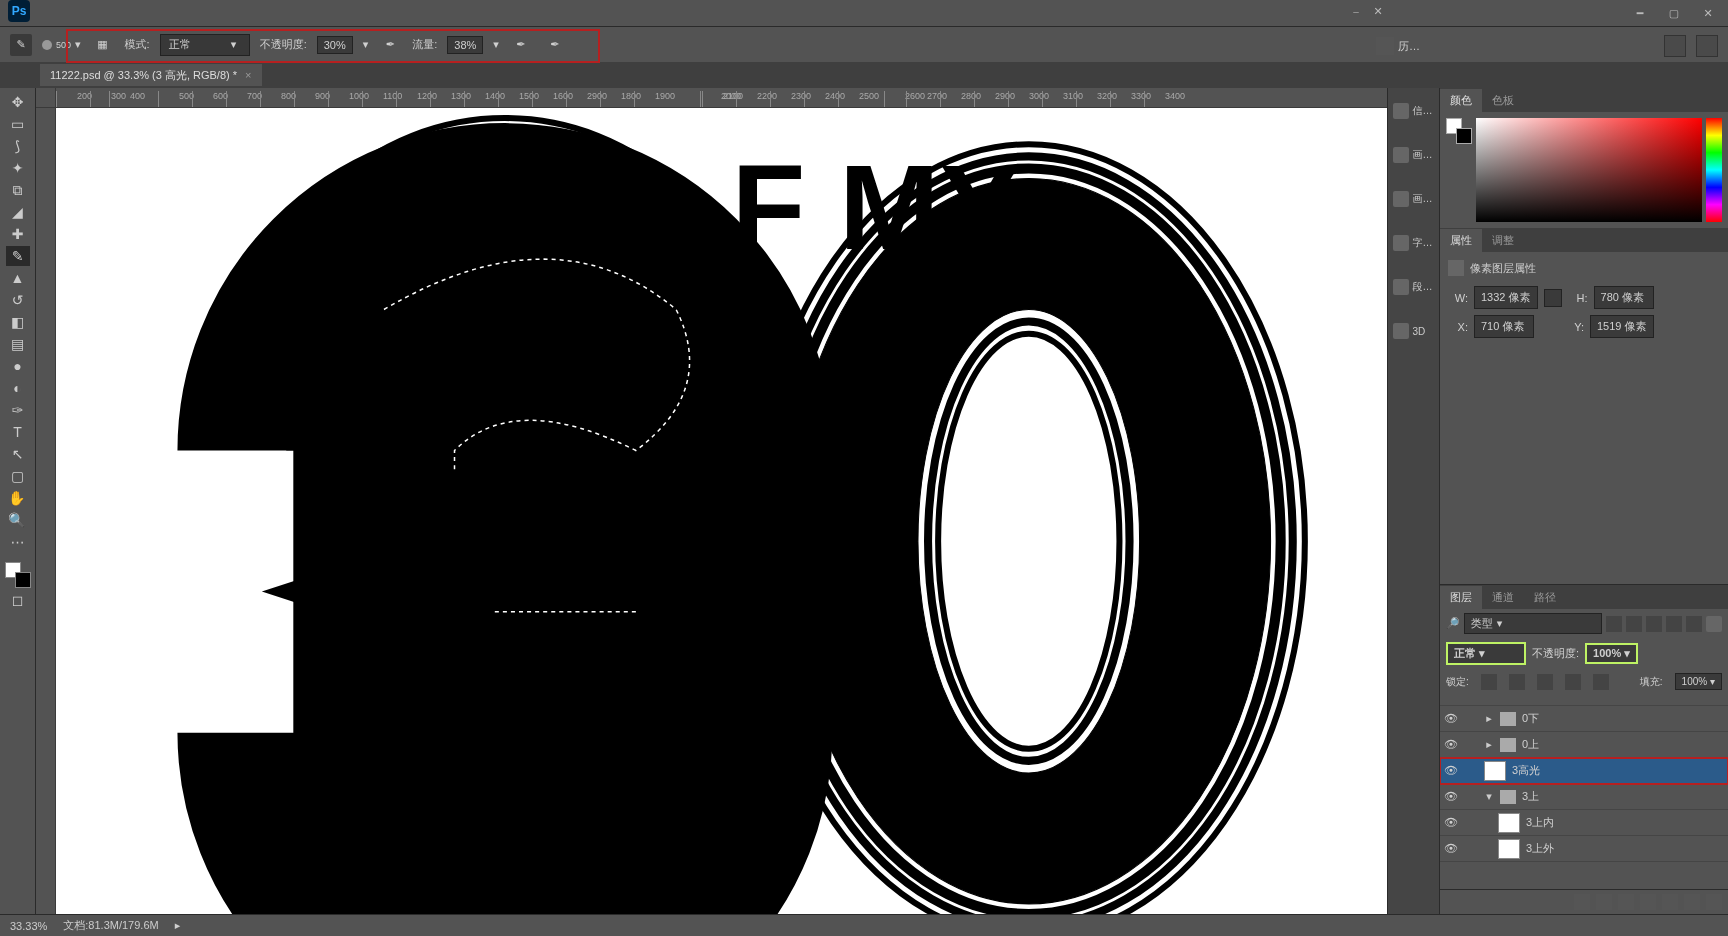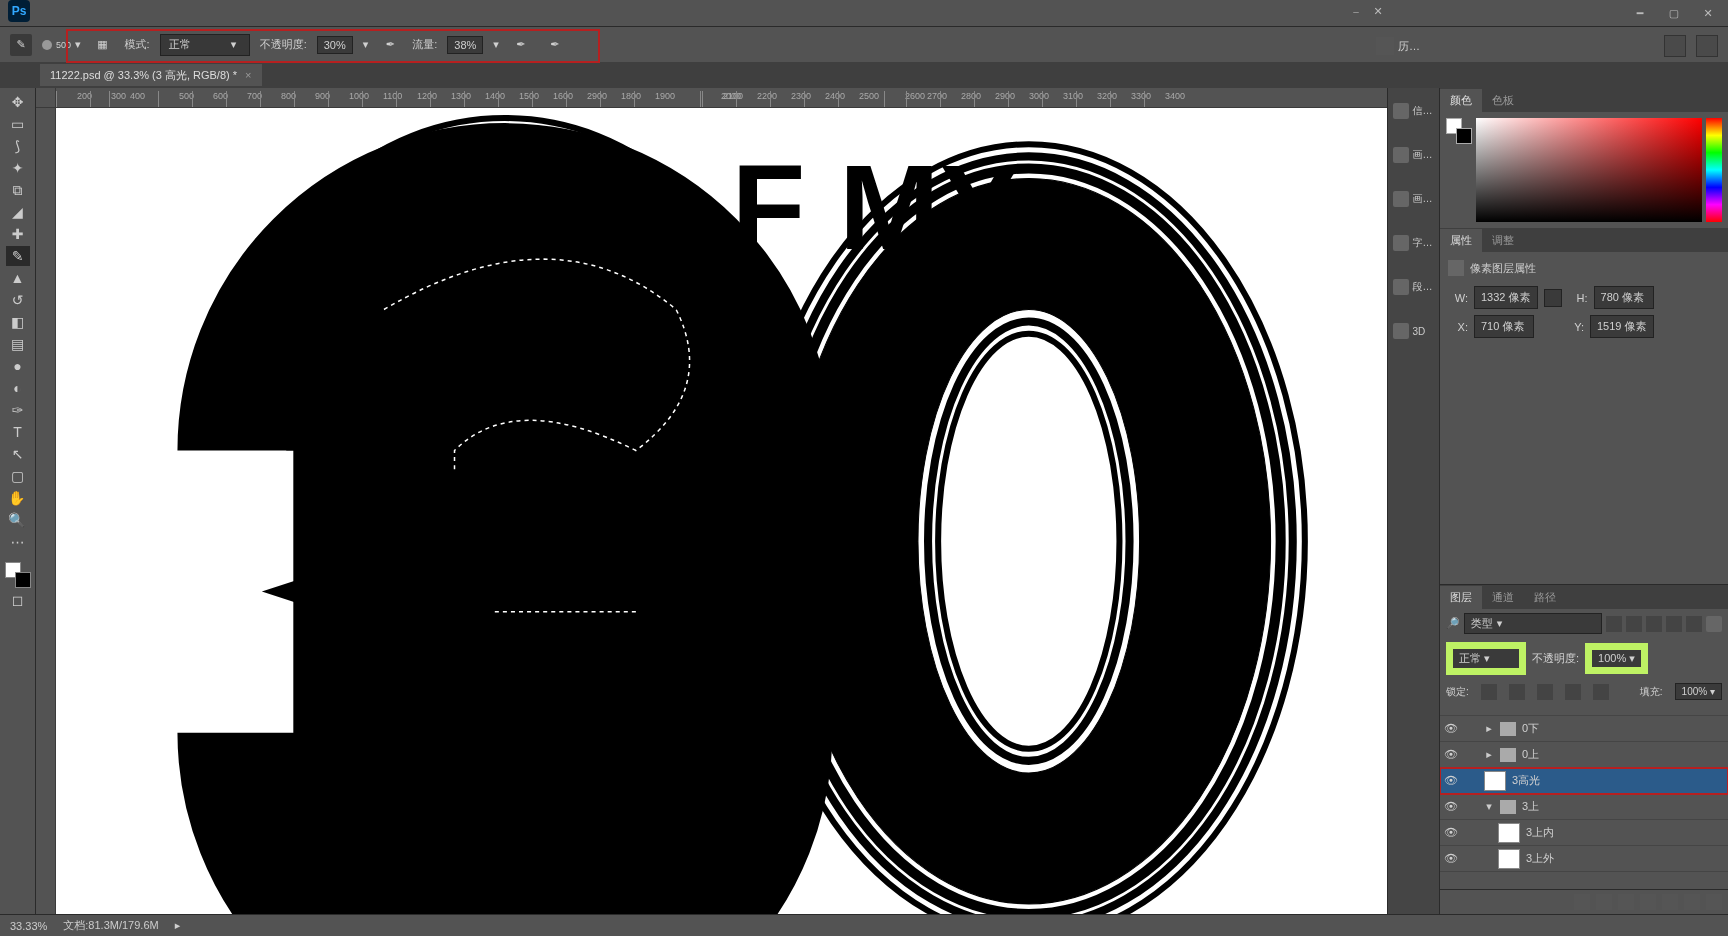--- a/index.html
+++ b/index.html
@@ -82,21 +82,21 @@
 .props-panel .dim-row .valbox { background: #3a3a3a; padding: 3px 6px; border: 1px solid #222; min-width: 60px; }
 .props-panel .link-icon { width: 18px; height: 18px; background: #3a3a3a; border: 1px solid #222; }
 
 .spacer { flex: 1; }
 
 .layers-panel { border-top: 1px solid #2a2a2a; display: flex; flex-direction: column; height: 330px; }
 .layers-panel .filter-row { display: flex; align-items: center; padding: 4px 6px; gap: 4px; }
 .layers-panel .filter-row .sel { background: #3a3a3a; border: 1px solid #222; padding: 2px 6px; flex: 1; display: flex; align-items: center; gap: 4px; }
 .layers-panel .filter-row .fic { width: 16px; height: 16px; background: #444; }
 .layers-panel .blend-row { display: flex; align-items: center; padding: 4px 6px; gap: 6px; }
-.layers-panel .blend-row .sel { background: #3a3a3a; border: 7px solid #bef264; padding: 2px 6px; min-width: 80px; }
+.layers-panel .blend-row .sel { background: #3a3a3a; border: 2px solid #bef264; padding: 2px 6px; min-width: 80px; font-weight: bold; }
 .layers-panel .lock-row { display: flex; align-items: center; padding: 4px 6px; gap: 12px; font-size: 10px; }
 .layers-panel .lock-row .lic { width: 16px; height: 16px; background: #444; }
 .layers-panel .layer-list { flex: 1; overflow-y: auto; }
 .layer-item { display: flex; align-items: center; height: 26px; padding: 0 4px; gap: 6px; border-bottom: 1px solid #454545; }
 .layer-item .eye { width: 14px; height: 14px; }
 .layer-item .thumb { width: 22px; height: 20px; background: #fff; border: 1px solid #888; }
 .layer-item .arrow { width: 10px; text-align: center; color: #ccc; }
 .layer-item .folder-ic { width: 16px; height: 14px; background: #aaa; }
 .layer-item.selected { background: #2b5b8a; }
 .layer-item.highlighted { outline: 2px solid #b62020; outline-offset: -1px; }

